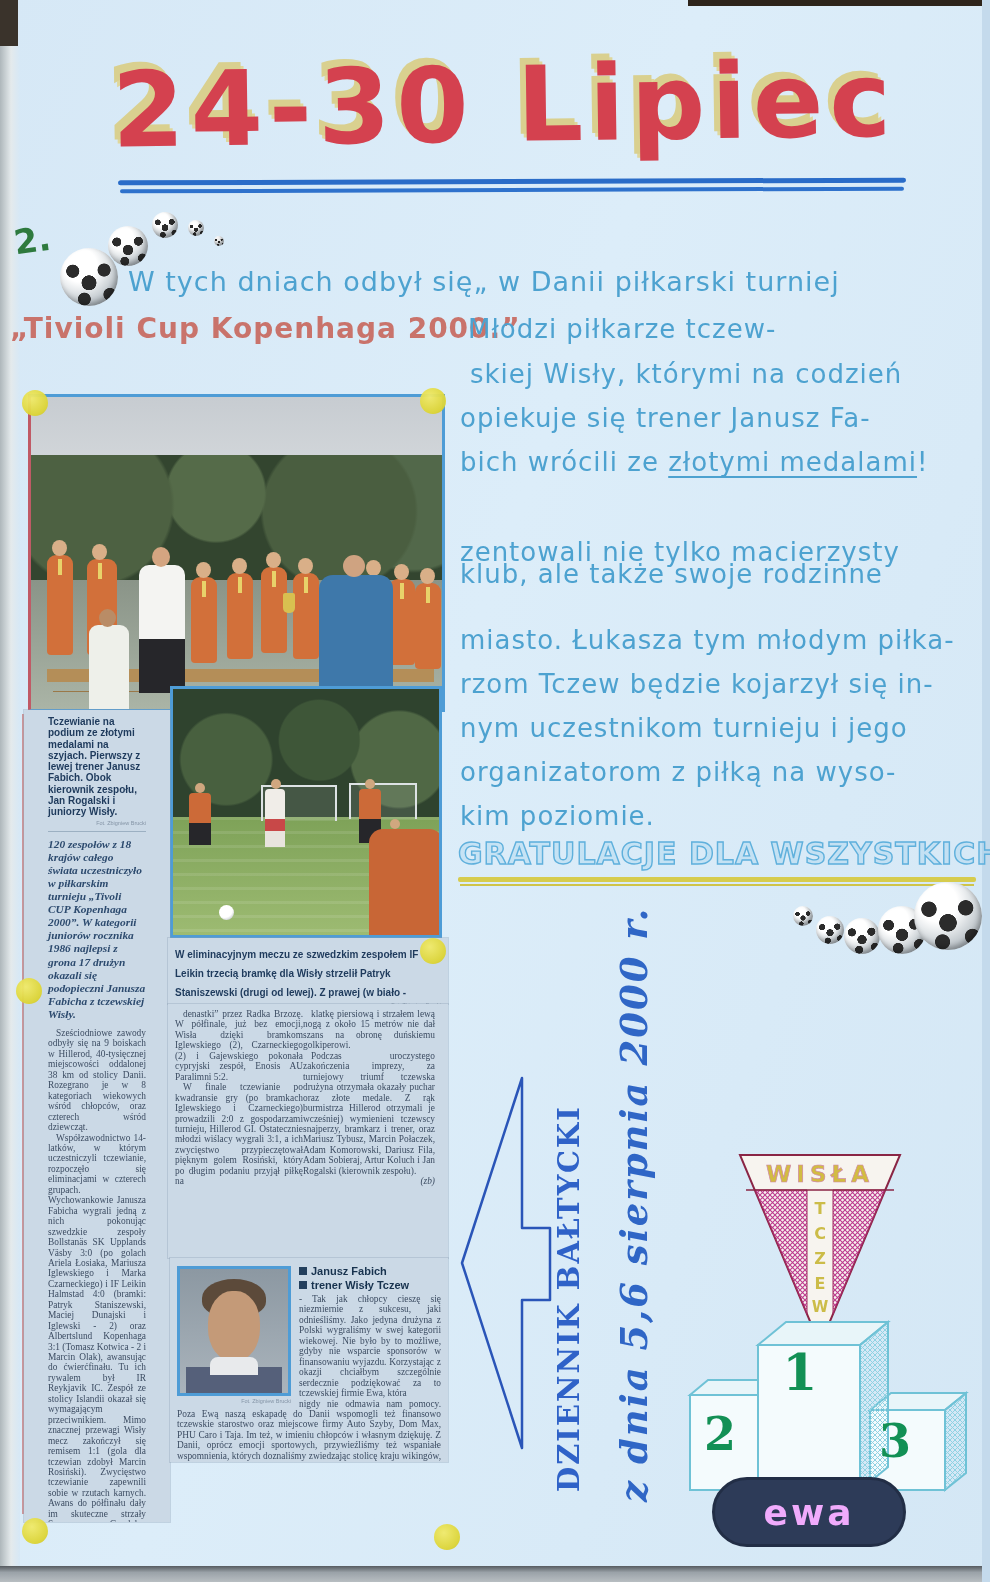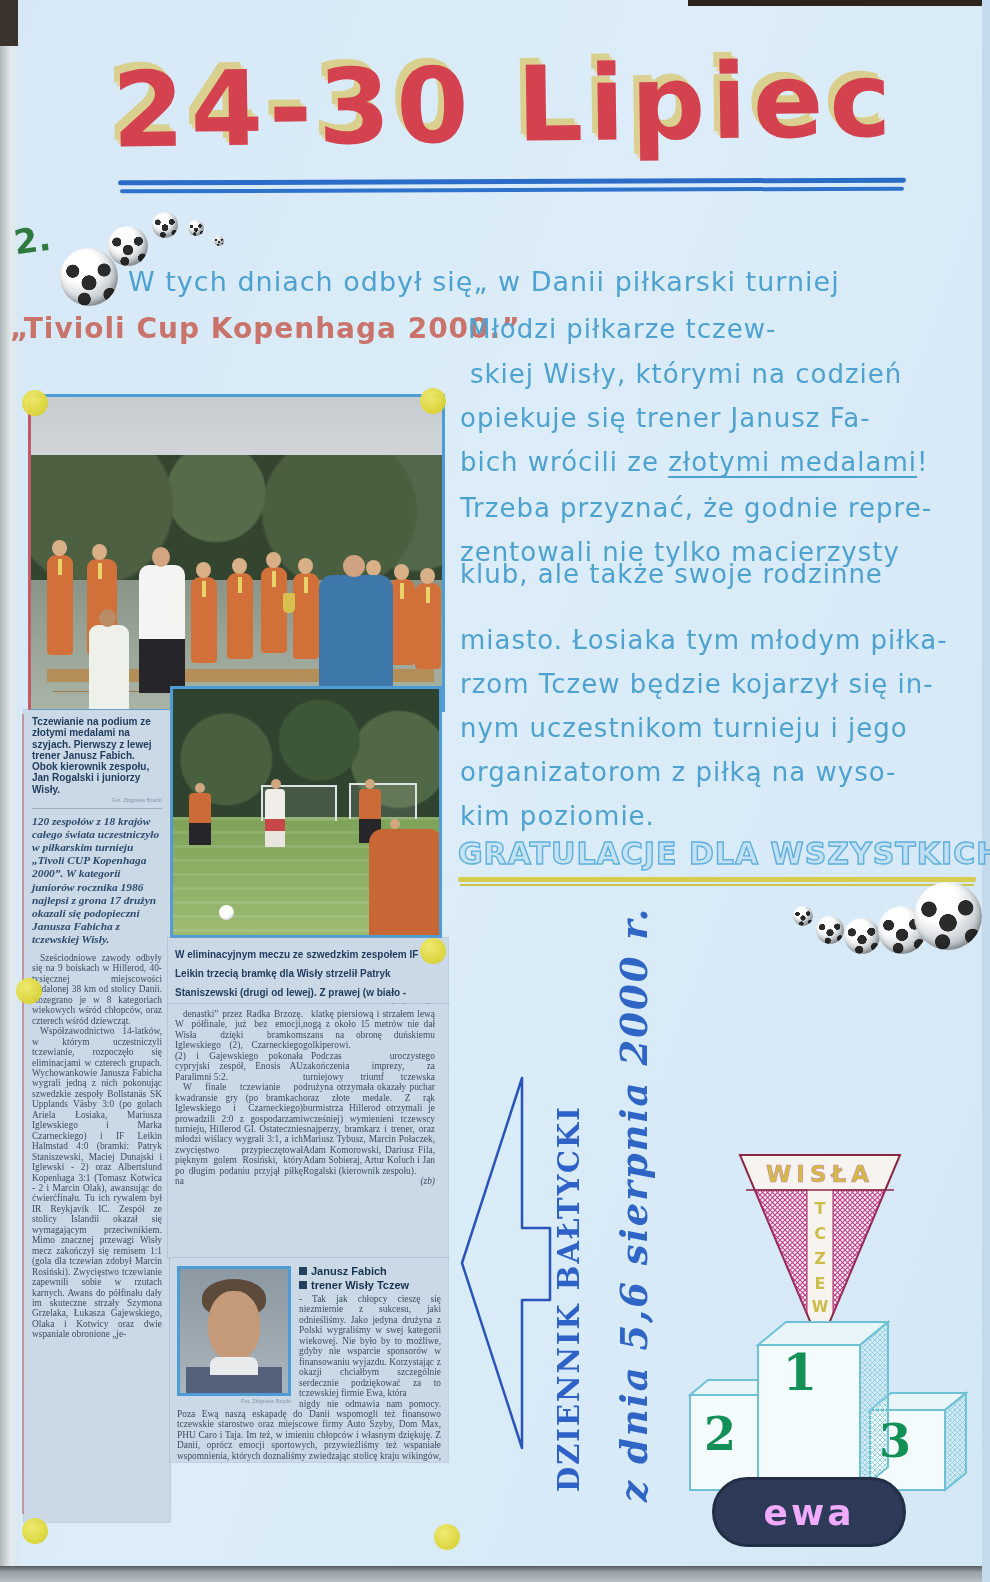--- a/index.html
+++ b/index.html
@@ -133,24 +133,23 @@
   <div class="ball" style="left:152px;top:212px;width:26px;height:26px;"></div>
   <div class="ball" style="left:188px;top:220px;width:16px;height:16px;"></div>
   <div class="ball" style="left:214px;top:236px;width:10px;height:10px;"></div>
 
   <div class="hw" style="left:128px;top:266px;font-size:27px;">W tych dniach odbył się„ w Danii piłkarski turniej</div>
   <div class="hw hw-red" style="left:10px;top:312px;">„Tivioli Cup Kopenhaga 2000.”</div>
   <div class="hw" style="left:470px;top:359px;">skiej Wisły, którymi na codzień</div>
   <div class="hw" style="left:468px;top:314px;">Młodzi piłkarze tczew-</div>
   <div class="hw" style="left:460px;top:403px;">opiekuje się trener Janusz Fa-</div>
   <div class="hw" style="left:460px;top:447px;"><span>bich wrócili ze </span><u>złotymi medalami</u><span>!</span></div>
-  <div class="hw" style="left:460px;top:493px;">Trzeba przyznać, że godnie repre-</div>
   <div class="hw" style="left:460px;top:537px;">zentowali nie tylko macierzysty</div>
   <div class="hw" style="left:460px;top:559px;">klub, ale także swoje rodzinne</div>
-  <div class="hw" style="left:460px;top:625px;">miasto. Łosiaka tym młodym piłka-</div>
+  <div class="hw" style="left:460px;top:625px;">miasto. Łukasza tym młodym piłka-</div>
   <div class="hw" style="left:460px;top:669px;">rzom Tczew będzie kojarzył się in-</div>
   <div class="hw" style="left:460px;top:713px;">nym uczestnikom turnieju i jego</div>
   <div class="hw" style="left:460px;top:757px;">organizatorom z piłką na wyso-</div>
   <div class="hw" style="left:460px;top:801px;">kim poziomie.</div>
   <div class="abs congrats">GRATULACJE DLA WSZYSTKICH!</div>
   <div class="abs congrats-underline"></div>
   <div class="abs congrats-underline2"></div>
 
   <div class="ball" style="left:793px;top:906px;width:20px;height:20px;"></div>
   <div class="ball" style="left:816px;top:916px;width:28px;height:28px;"></div>
@@ -185,21 +184,21 @@
     <div class="goal" style="left:176px;top:94px;width:64px;height:34px;"></div>
     <div class="player" style="left:16px;top:104px;width:22px;height:52px;background:linear-gradient(#cc6a38 0 58%,#26262a 58%);"></div>
     <div class="player" style="left:92px;top:100px;width:20px;height:58px;background:linear-gradient(#f0ede8 0 52%,#c84848 52% 72%,#e8e4de 72%);"></div>
     <div class="player" style="left:186px;top:100px;width:22px;height:54px;background:linear-gradient(#cc6a38 0 55%,#26262a 55%);"></div>
     <div class="player" style="left:196px;top:140px;width:74px;height:106px;background:#c86636;border-radius:14px 14px 0 0;"></div>
     <div class="soccer-ball-small" style="left:46px;top:216px;"></div>
   </div>
 
   <div class="abs red-line"></div>
 
-  <div class="clip" style="left:24px;top:710px;width:146px;height:812px;padding:6px 8px;box-sizing:border-box;">
+  <div class="clip" style="left:24px;top:710px;width:146px;height:812px;padding:6px 24px;box-sizing:border-box;">
     <div class="np-caption">Tczewianie na podium ze złotymi medalami na szyjach. Pierwszy z lewej trener Janusz Fabich. Obok kierownik zespołu, Jan Rogalski i juniorzy Wisły.</div>
     <div class="np-credit">Fot. Zbigniew Brucki</div>
     <div class="np-lead">120 zespołów z 18 krajów całego świata uczestniczyło w piłkarskim turnieju „Tivoli CUP Kopenhaga 2000”. W kategorii juniorów rocznika 1986 najlepsi z grona 17 drużyn okazali się podopieczni Janusza Fabicha z tczewskiej Wisły.</div>
     <div class="np-body" style="margin-top:7px;">
       <p>Sześciodniowe zawody odbyły się na 9 boiskach w Hillerod, 40-tysięcznej miejscowości oddalonej 38 km od stolicy Danii. Rozegrano je w 8 kategoriach wiekowych wśród chłopców, oraz czterech wśród dziewcząt.</p>
       <p>Współzawodnictwo 14-latków, w którym uczestniczyli tczewianie, rozpoczęło się eliminacjami w czterech grupach. Wychowankowie Janusza Fabicha wygrali jedną z nich pokonując szwedzkie zespoły Bollstanäs SK Upplands Väsby 3:0 (po golach Ariela Łosiaka, Mariusza Iglewskiego i Marka Czarneckiego) i IF Leikin Halmstad 4:0 (bramki: Patryk Staniszewski, Maciej Dunajski i Iglewski - 2) oraz Albertslund Kopenhaga 3:1 (Tomasz Kotwica - 2 i Marcin Olak), awansując do ćwierćfinału. Tu ich rywalem był IR Reykjavik IC. Zespół ze stolicy Islandii okazał się wymagającym przeciwnikiem. Mimo znacznej przewagi Wisły mecz zakończył się remisem 1:1 (gola dla tczewian zdobył Marcin Rosiński). Zwycięstwo tczewianie zapewnili sobie w rzutach karnych. Awans do półfinału dały im skuteczne strzały Szymona Grzelaka, Łukasza Gajewskiego, Olaka i Kotwicy oraz dwie wspaniale obronione „je-</p>
     </div>
   </div>
 
   <div class="clip" style="left:168px;top:938px;width:280px;height:66px;padding:5px 7px;box-sizing:border-box;">

